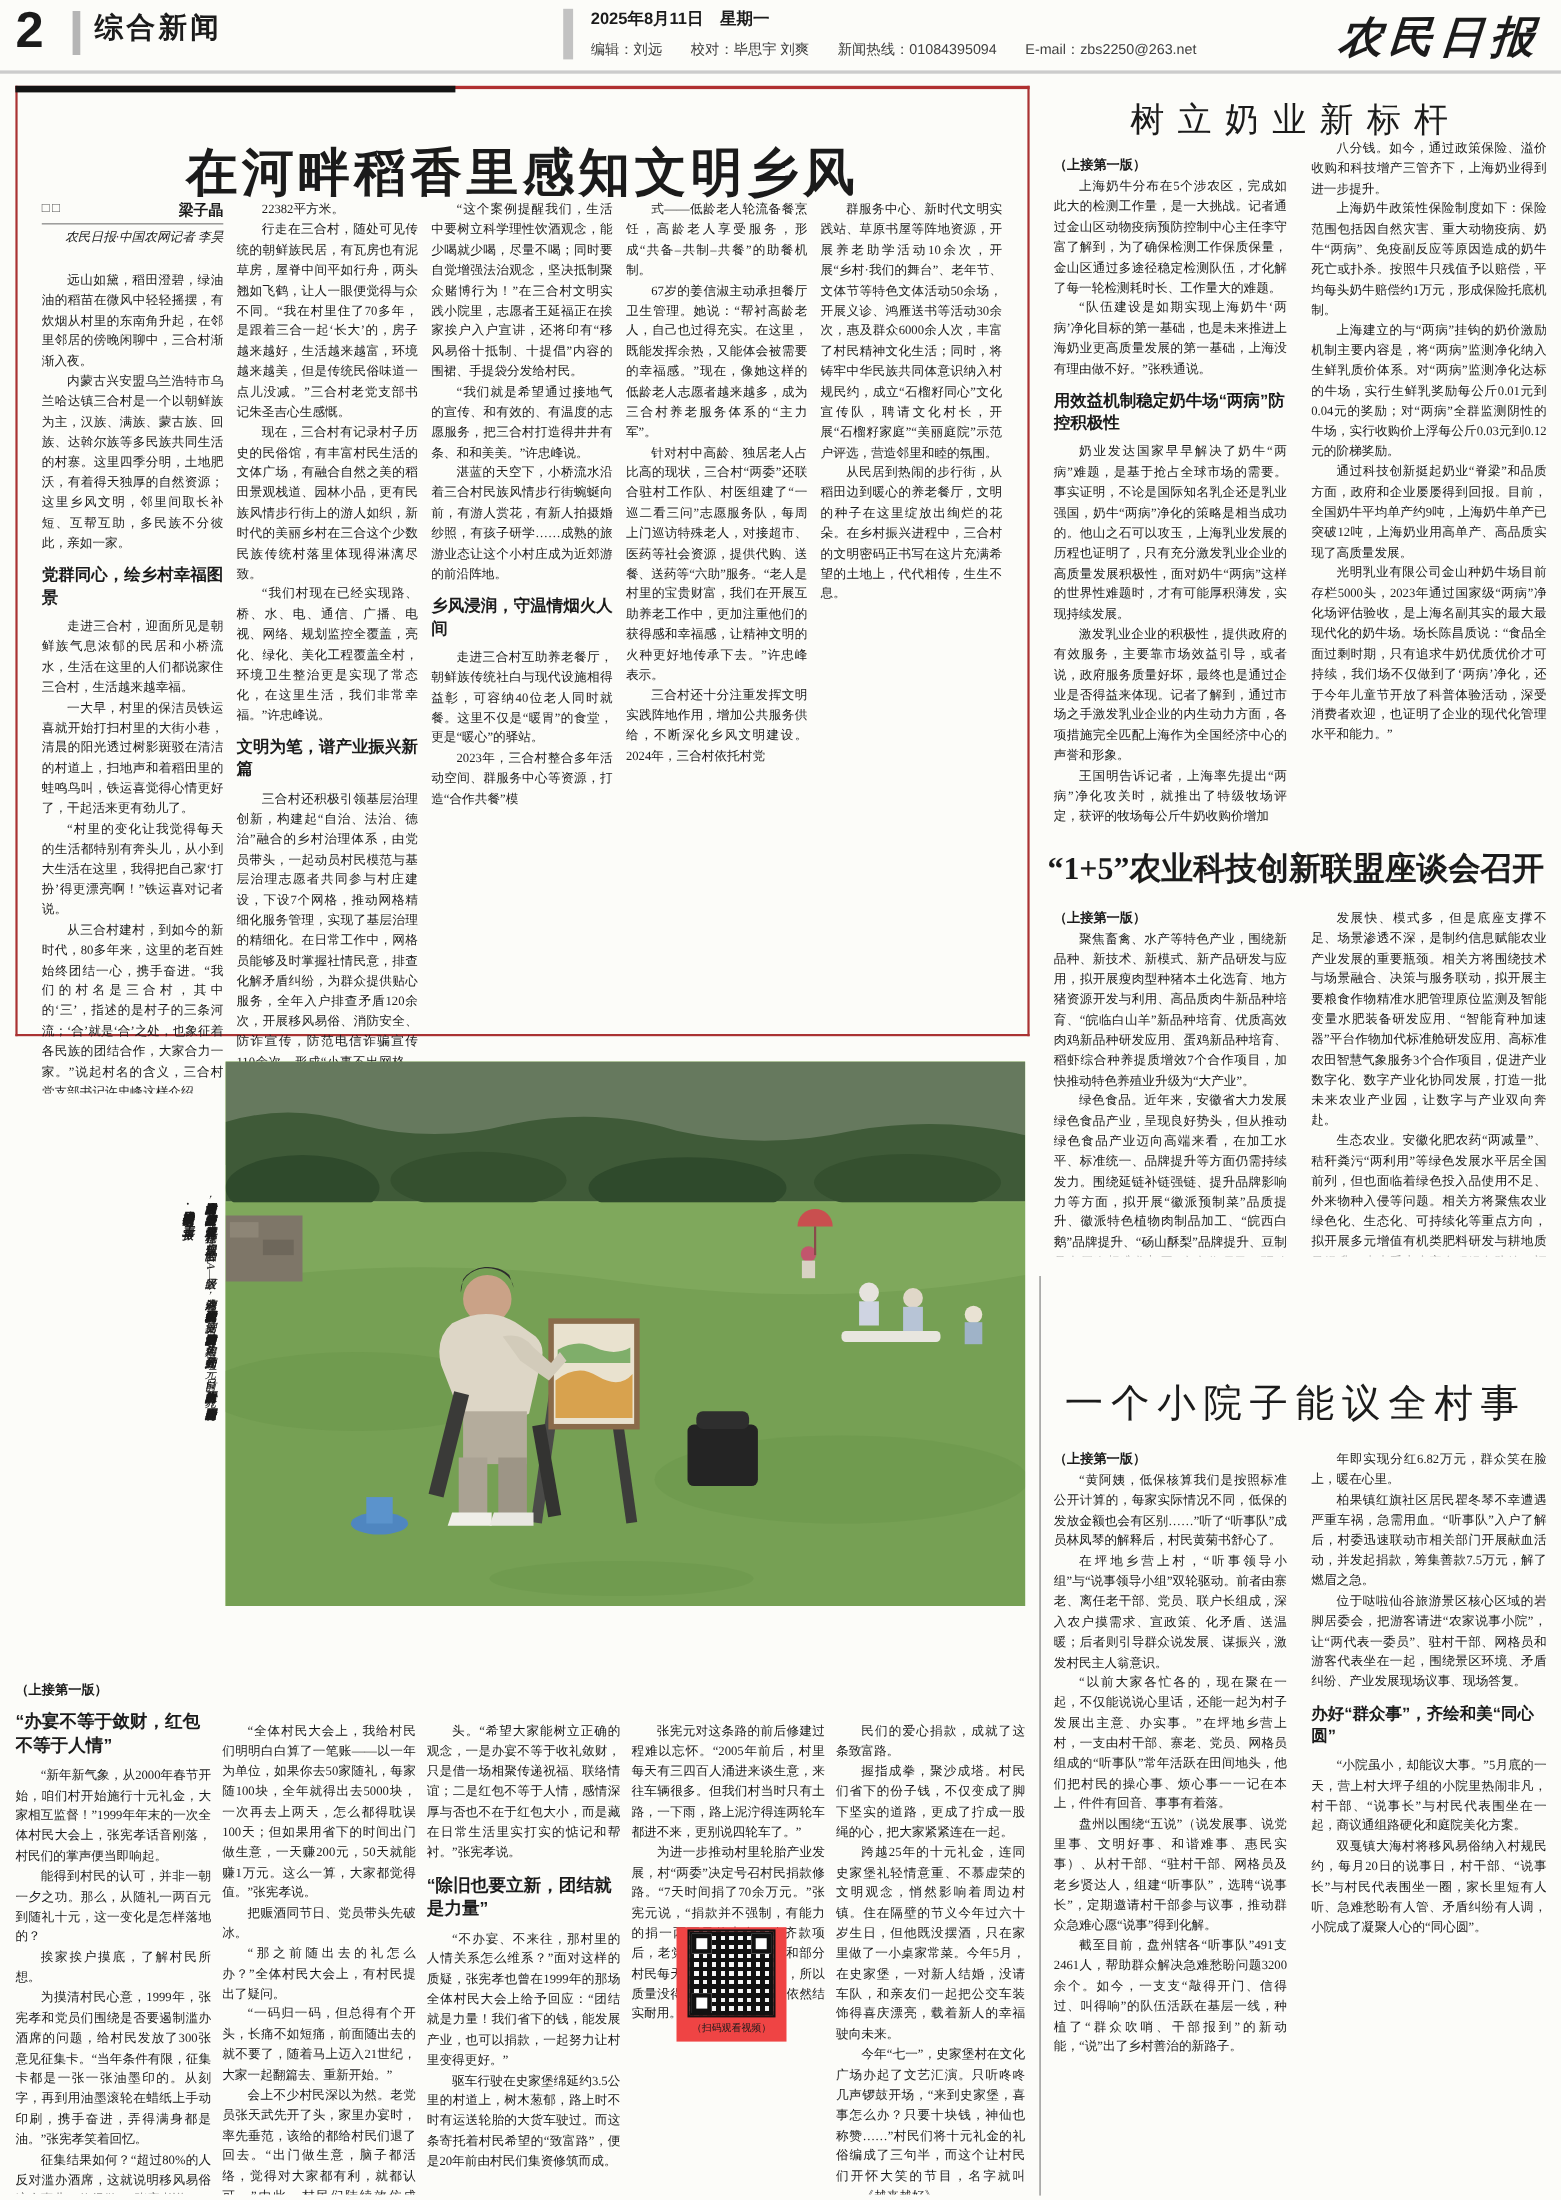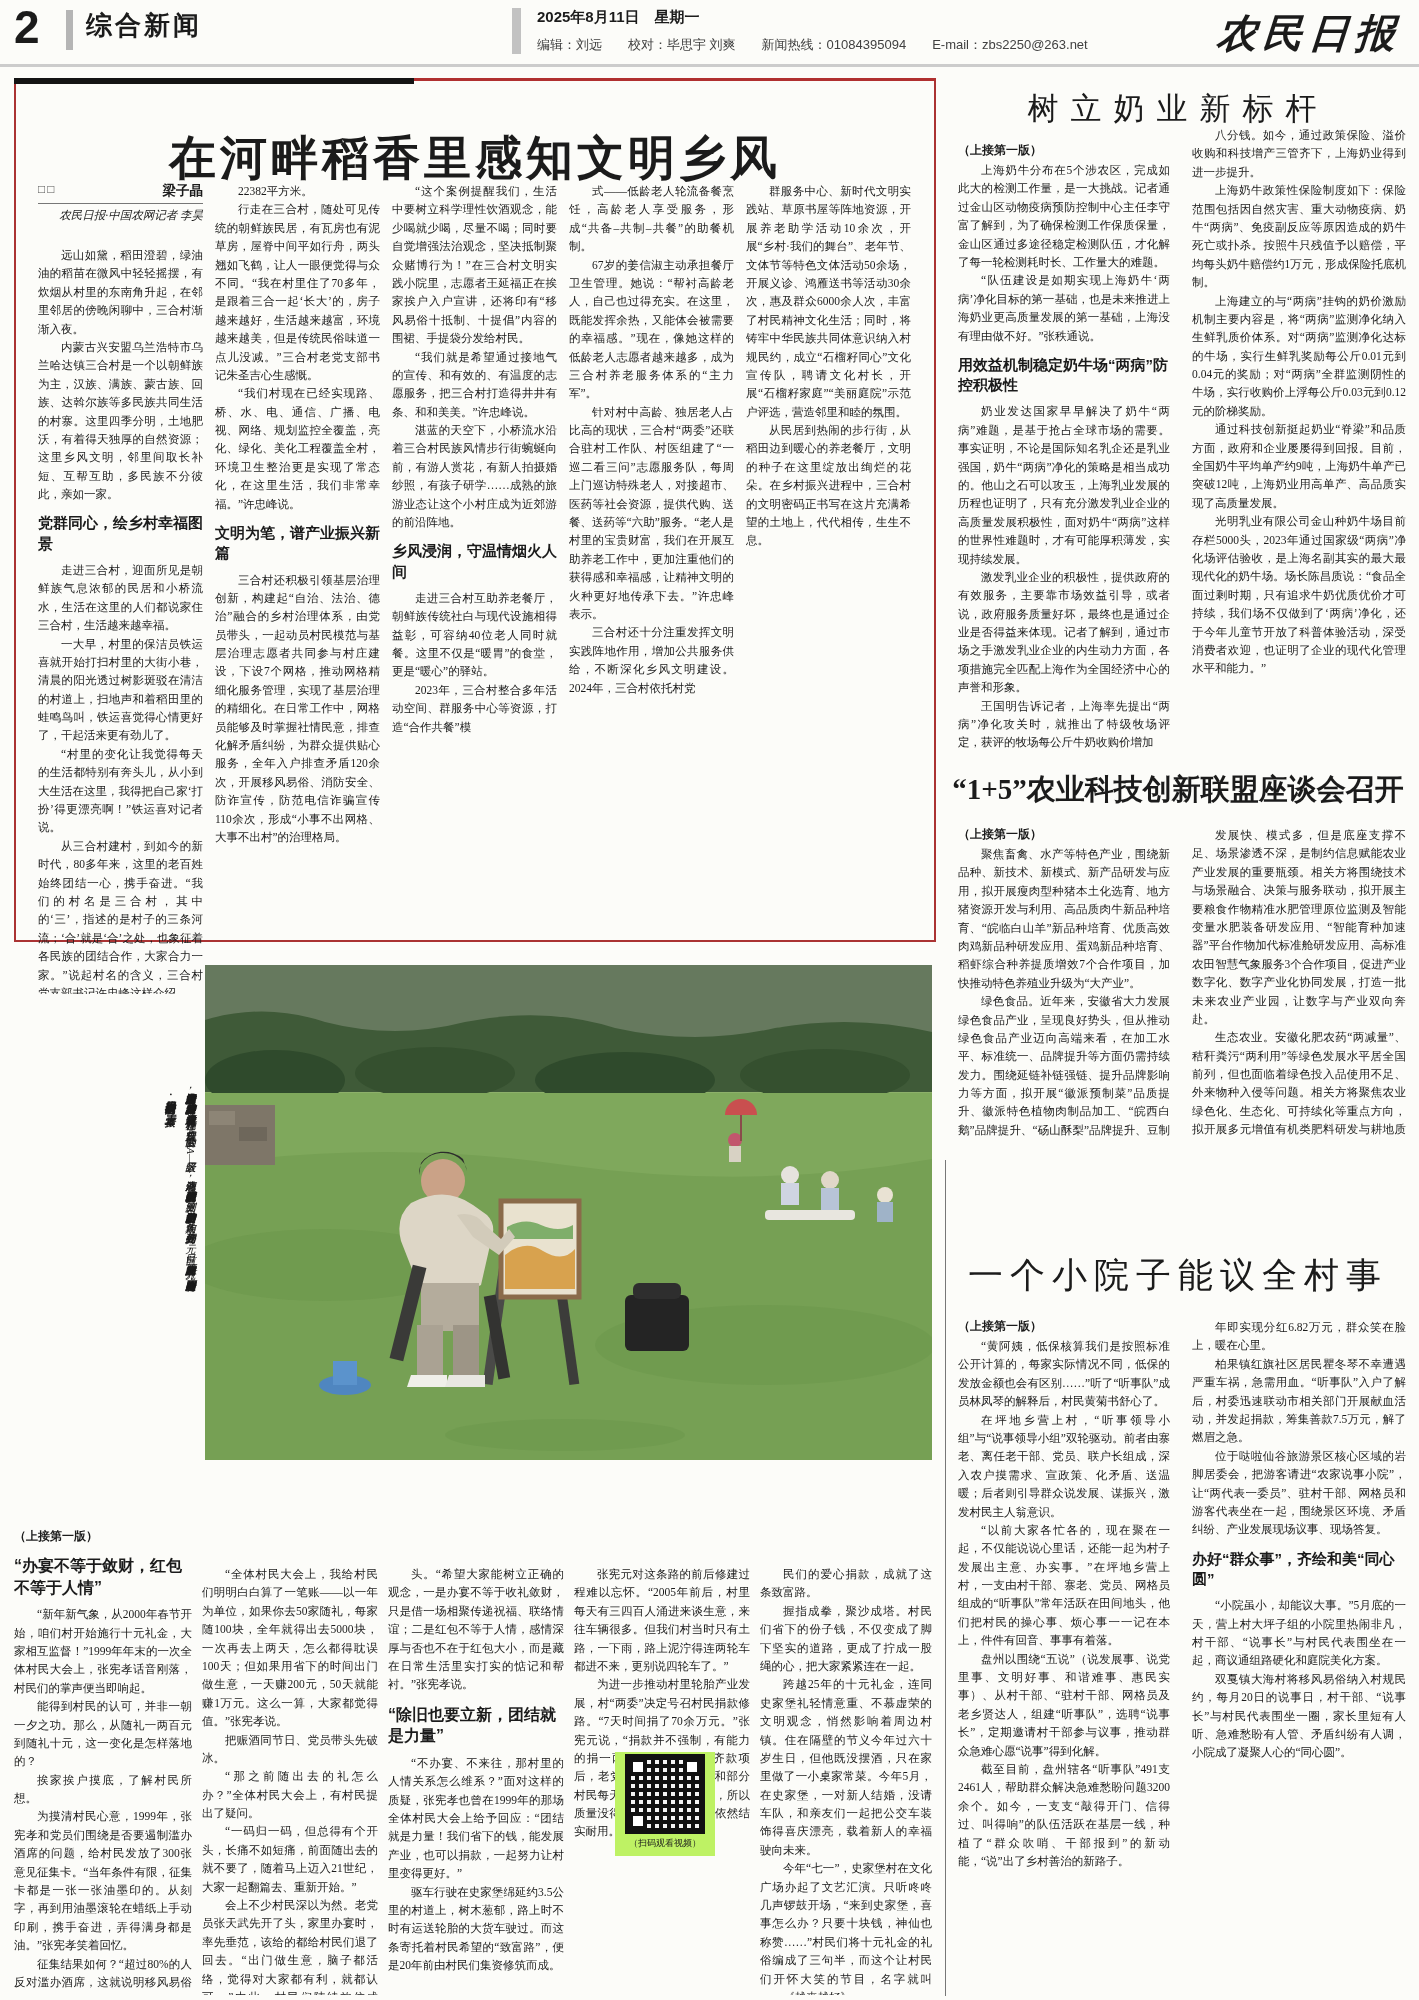--- a/index.html
+++ b/index.html
@@ -76,21 +76,21 @@
 
   
   .c-b1{left:14px;top:1528px;width:178px;height:466px;}
   .c-b2{left:202px;top:1565px;width:176px;height:430px;}
   .c-b3{left:388px;top:1565px;width:176px;height:430px;}
   .c-b4{left:574px;top:1565px;width:176px;height:430px;}
   .c-b5{left:760px;top:1565px;width:172px;height:430px;}
   .c-b1 .colhead,.c-b3 .colhead{font-size:16px;}
 
   
-  .qr-wrap{position:absolute;left:615px;top:1752px;width:96px;height:100px;background:#bef264;
+  .qr-wrap{position:absolute;left:615px;top:1752px;width:96px;height:100px;background:#ef4444;
     display:flex;flex-direction:column;align-items:center;z-index:5;padding:2px;}
   .qr{width:76px;height:76px;background:
       repeating-linear-gradient(0deg,#111 0 4px,transparent 4px 8px),
       repeating-linear-gradient(90deg,#111 0 4px,#f5f5f5 4px 8px);
       position:relative;border:2px solid #111;}
   .qr .fp{position:absolute;width:18px;height:18px;border:4px solid #111;background:#fff;box-sizing:border-box;}
   .qr .fp.tl{left:2px;top:2px;} .qr .fp.tr{right:2px;top:2px;} .qr .fp.bl{left:2px;bottom:2px;}
   .qr-caption{font-size:9px;margin-top:3px;font-family:"Liberation Sans",sans-serif;}
 </style>
 </head>
@@ -123,20 +123,21 @@
       <p class="p">内蒙古兴安盟乌兰浩特市乌兰哈达镇三合村是一个以朝鲜族为主，汉族、满族、蒙古族、回族、达斡尔族等多民族共同生活的村寨。这里四季分明，土地肥沃，有着得天独厚的自然资源；这里乡风文明，邻里间取长补短、互帮互助，多民族不分彼此，亲如一家。</p>
       <div class="colhead">党群同心，绘乡村幸福图景</div>
       <p class="p">走进三合村，迎面所见是朝鲜族气息浓郁的民居和小桥流水，生活在这里的人们都说家住三合村，生活越来越幸福。</p>
       <p class="p">一大早，村里的保洁员铁运喜就开始打扫村里的大街小巷，清晨的阳光透过树影斑驳在清洁的村道上，扫地声和着稻田里的蛙鸣鸟叫，铁运喜觉得心情更好了，干起活来更有劲儿了。</p>
       <p class="p">“村里的变化让我觉得每天的生活都特别有奔头儿，从小到大生活在这里，我得把自己家‘打扮’得更漂亮啊！”铁运喜对记者说。</p>
       <p class="p">从三合村建村，到如今的新时代，80多年来，这里的老百姓始终团结一心，携手奋进。“我们的村名是三合村，其中的‘三’，指述的是村子的三条河流；‘合’就是‘合’之处，也象征着各民族的团结合作，大家合力一家。”说起村名的含义，三合村党支部书记许忠峰这样介绍。</p>
     </div>
   <div class="col c-m2">
       <p class="p">22382平方米。</p>
       <p class="p">行走在三合村，随处可见传统的朝鲜族民居，有瓦房也有泥草房，屋脊中间平如行舟，两头翘如飞鹤，让人一眼便觉得与众不同。“我在村里住了70多年，是跟着三合一起‘长大’的，房子越来越好，生活越来越富，环境越来越美，但是传统民俗味道一点儿没减。”三合村老党支部书记朱圣吉心生感慨。</p>
+      <p class="p">现在，三合村有记录村子历史的民俗馆，有丰富村民生活的文体广场，有融合自然之美的稻田景观栈道、园林小品，更有民族风情步行街上的游人如织，新时代的美丽乡村在三合这个少数民族传统村落里体现得淋漓尽致。</p>
       <p class="p">“我们村现在已经实现路、桥、水、电、通信、广播、电视、网络、规划监控全覆盖，亮化、绿化、美化工程覆盖全村，环境卫生整治更是实现了常态化，在这里生活，我们非常幸福。”许忠峰说。</p>
       <div class="colhead">文明为笔，谱产业振兴新篇</div>
       <p class="p">三合村还积极引领基层治理创新，构建起“自治、法治、德治”融合的乡村治理体系，由党员带头，一起动员村民模范与基层治理志愿者共同参与村庄建设，下设7个网格，推动网格精细化服务管理，实现了基层治理的精细化。在日常工作中，网格员能够及时掌握社情民意，排查化解矛盾纠纷，为群众提供贴心服务，全年入户排查矛盾120余次，开展移风易俗、消防安全、防诈宣传，防范电信诈骗宣传110余次，形成“小事不出网格、大事不出村”的治理格局。</p>
     </div>
   <div class="col c-m3">
       <p class="p">“这个案例提醒我们，生活中要树立科学理性饮酒观念，能少喝就少喝，尽量不喝；同时要自觉增强法治观念，坚决抵制聚众赌博行为！”在三合村文明实践小院里，志愿者王延福正在挨家挨户入户宣讲，还将印有“移风易俗十抵制、十提倡”内容的围裙、手提袋分发给村民。</p>
       <p class="p">“我们就是希望通过接地气的宣传、和有效的、有温度的志愿服务，把三合村打造得井井有条、和和美美。”许忠峰说。</p>
       <p class="p">湛蓝的天空下，小桥流水沿着三合村民族风情步行街蜿蜒向前，有游人赏花，有新人拍摄婚纱照，有孩子研学……成熟的旅游业态让这个小村庄成为近郊游的前沿阵地。</p>
       <div class="colhead">乡风浸润，守温情烟火人间</div>
       <p class="p">走进三合村互助养老餐厅，朝鲜族传统社白与现代设施相得益彰，可容纳40位老人同时就餐。这里不仅是“暖胃”的食堂，更是“暖心”的驿站。</p>

